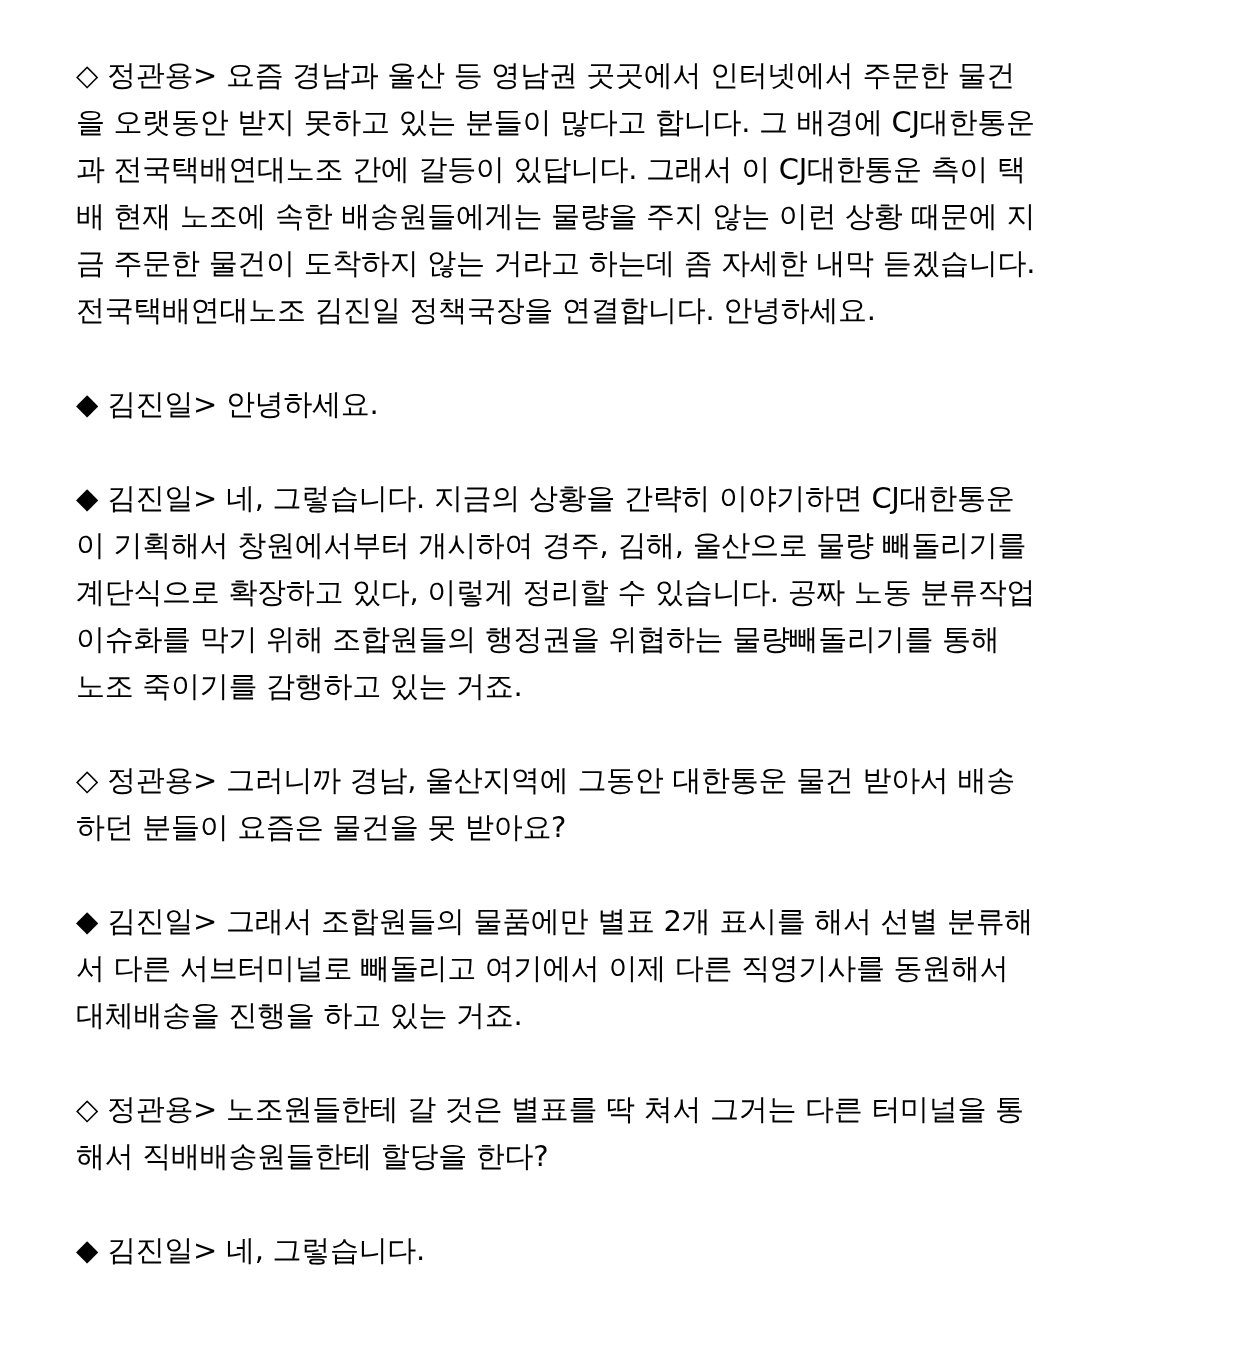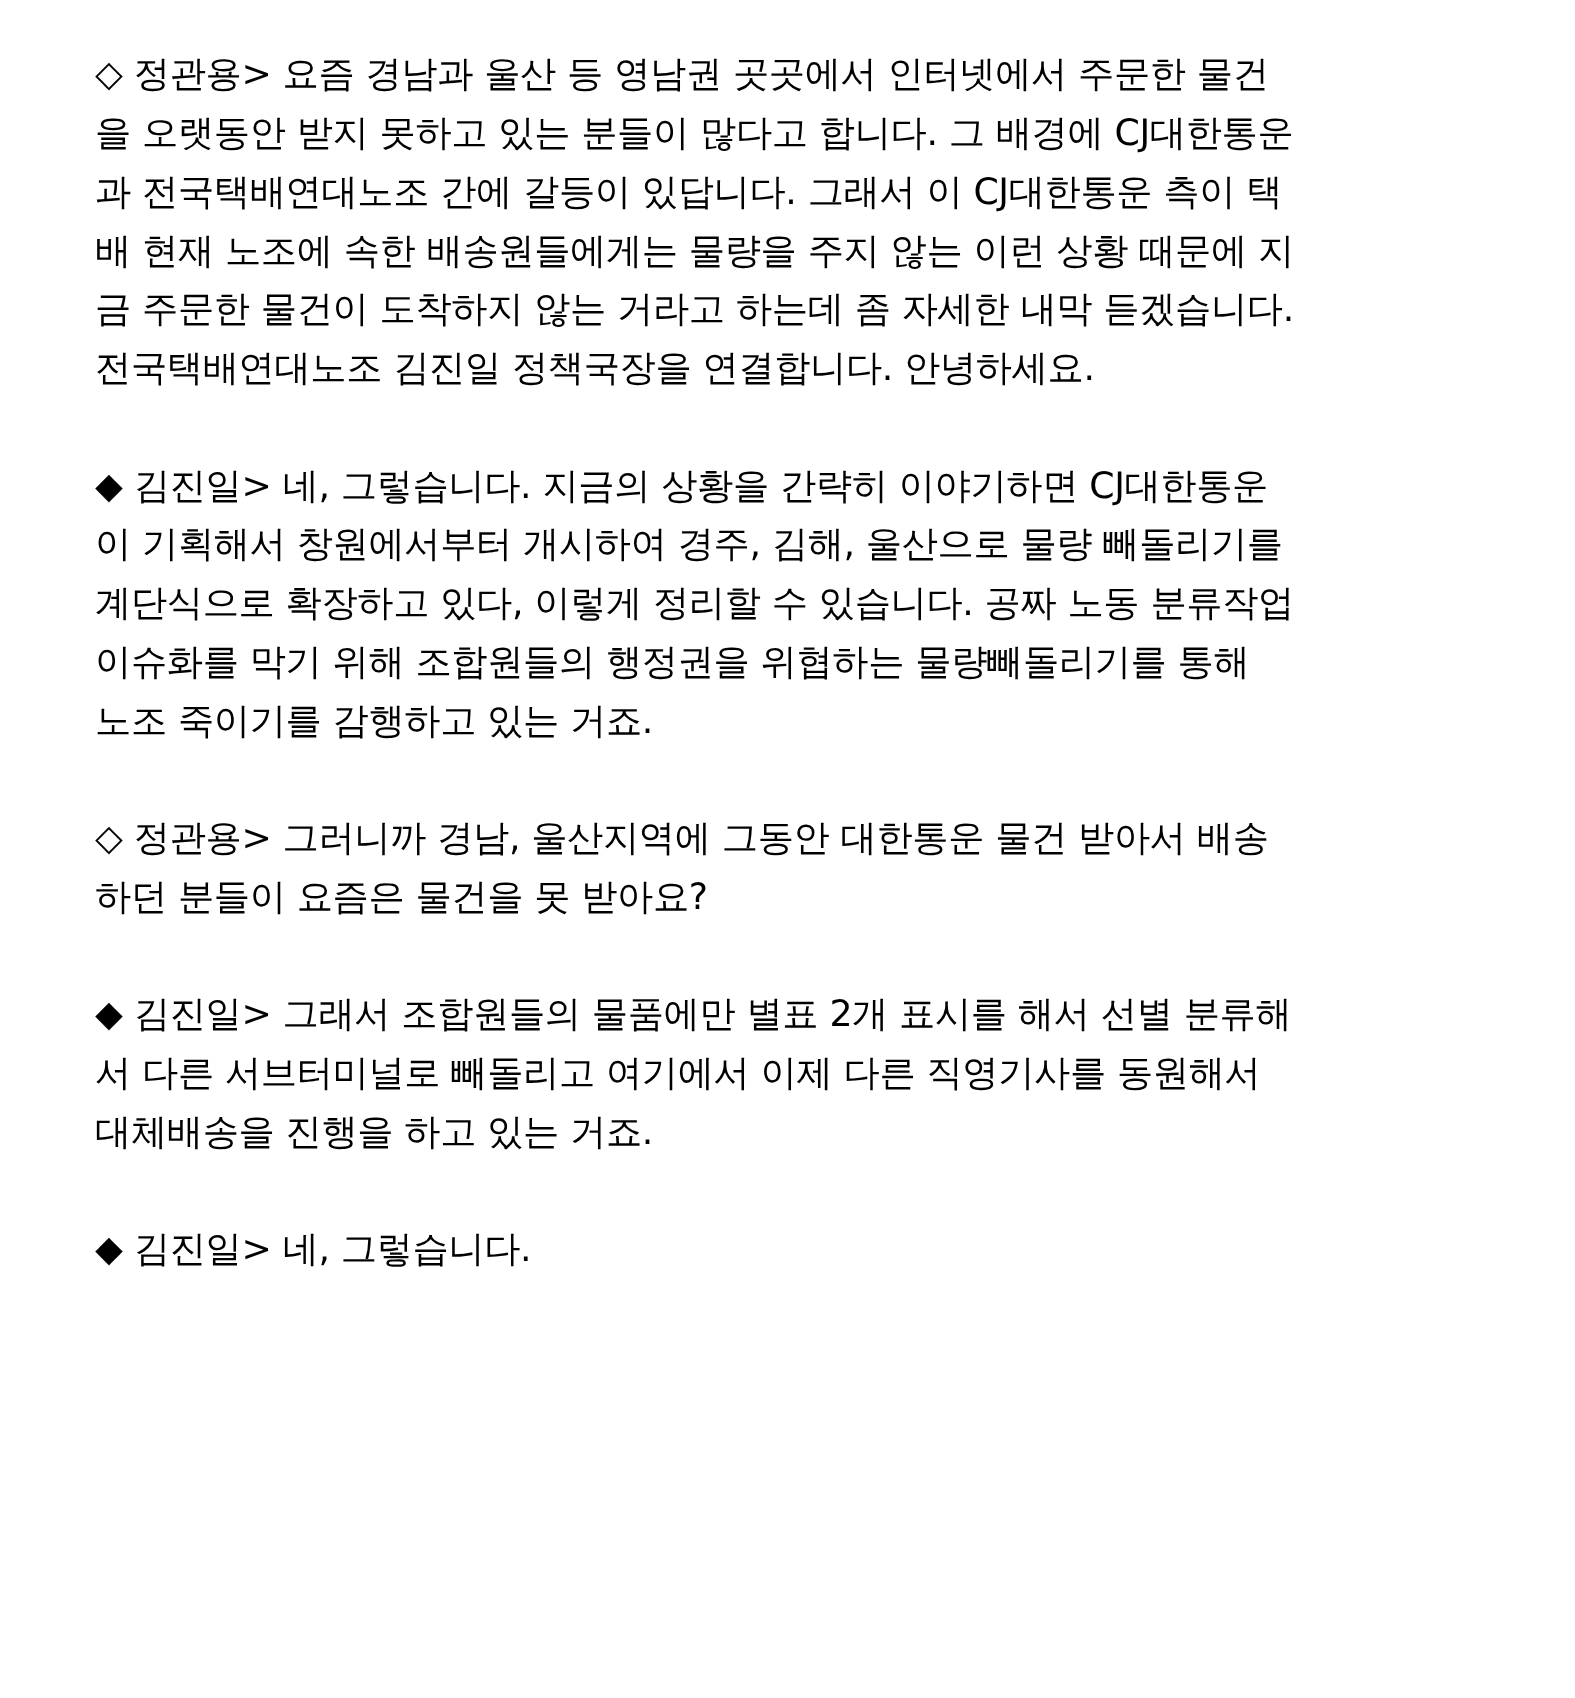--- a/index.html
+++ b/index.html
@@ -10,21 +10,21 @@
   body {
     width: 1260px;
     height: 1358px;
     overflow: hidden;
     color: #000000;
     font-family: "DejaVu Sans", "Liberation Sans", sans-serif;
   }
   .doc {
     box-sizing: border-box;
     width: 1100px;
-    padding: 36px 64px 0 76px;
+    padding: 52px 64px 0 76px;
   }
   p.para {
     margin: 0 0 47px 0;
     font-size: 29px;
     line-height: 47px;
     letter-spacing: -0.3px;
     word-break: break-all;
     overflow-wrap: break-word;
     white-space: normal;
   }
@@ -38,32 +38,38 @@
 </style>
 </head>
 <body>
 
 <div class="doc">
 
   <p class="para">
     <span class="marker">◇</span><span>정관용&gt; 요즘 경남과 울산 등 영남권 곳곳에서 인터넷에서 주문한 물건을 오랫동안 받지 못하고 있는 분들이 많다고 합니다. 그 배경에 CJ대한통운과 전국택배연대노조 간에 갈등이 있답니다. 그래서 이 CJ대한통운 측이 택배 현재 노조에 속한 배송원들에게는 물량을 주지 않는 이런 상황 때문에 지금 주문한 물건이 도착하지 않는 거라고 하는데 좀 자세한 내막 듣겠습니다. 전국택배연대노조 김진일 정책국장을 연결합니다. 안녕하세요.</span>
   </p>
 
+  <p class="para">
+    <span class="marker">◆</span><span>김진일&gt; 안녕하세요.</span>
+  </p>
 
   <p class="para">
     <span class="marker">◆</span><span>김진일&gt; 네, 그렇습니다. 지금의 상황을 간략히 이야기하면 CJ대한통운이 기획해서 창원에서부터 개시하여 경주, 김해, 울산으로 물량 빼돌리기를 계단식으로 확장하고 있다, 이렇게 정리할 수 있습니다. 공짜 노동 분류작업 이슈화를 막기 위해 조합원들의 행정권을 위협하는 물량빼돌리기를 통해 노조 죽이기를 감행하고 있는 거죠.</span>
   </p>
 
   <p class="para">
     <span class="marker">◇</span><span>정관용&gt; 그러니까 경남, 울산지역에 그동안 대한통운 물건 받아서 배송하던 분들이 요즘은 물건을 못 받아요?</span>
   </p>
 
 
   <p class="para">
     <span class="marker">◆</span><span>김진일&gt; 그래서 조합원들의 물품에만 별표 2개 표시를 해서 선별 분류해서 다른 서브터미널로 빼돌리고 여기에서 이제 다른 직영기사를 동원해서 대체배송을 진행을 하고 있는 거죠.</span>
   </p>
 
+  <p class="para">
+    <span class="marker">◇</span><span>정관용&gt; 노조원들한테 갈 것은 별표를 딱 쳐서 그거는 다른 터미널을 통해서 직배배송원들한테 할당을 한다?</span>
+  </p>
 
   <p class="para">
     <span class="marker">◆</span><span>김진일&gt; 네, 그렇습니다.</span>
   </p>
 
 </div>
 
 </body></html>

